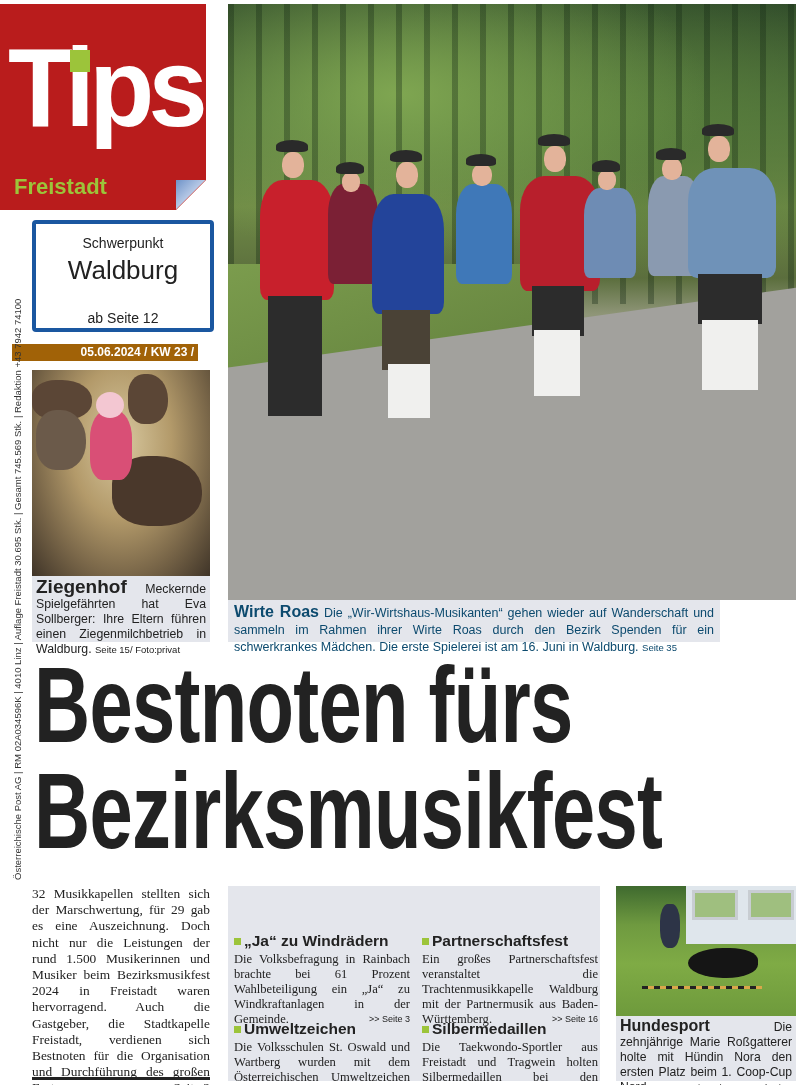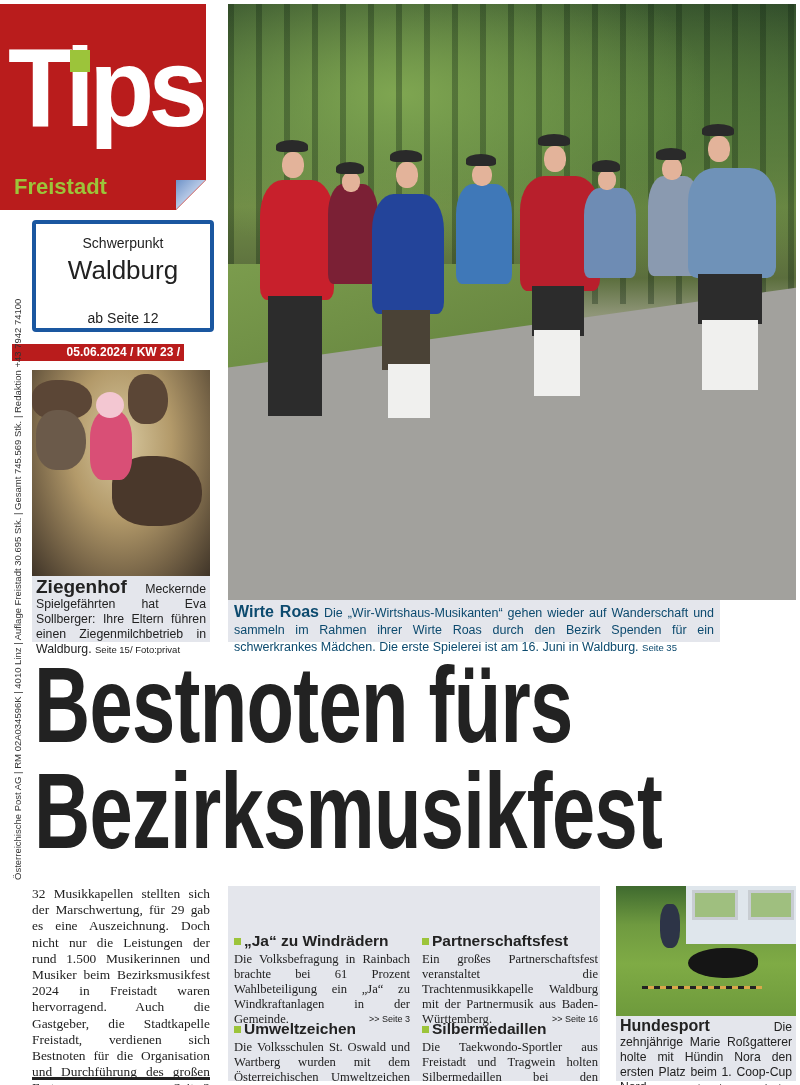--- a/index.html
+++ b/index.html
@@ -16,21 +16,21 @@
   .logo-curl { position:absolute; right:0; bottom:0; width:0; height:0; border-style:solid; border-width:0 0 30px 30px;
                border-color:transparent transparent #ffffff transparent; }
   .logo-curl2 { position:absolute; right:0; bottom:0; width:30px; height:30px;
                 background:linear-gradient(135deg, #6f93c8 0%, #b7c9e6 48%, transparent 50%); }
 
   .schwer { left:32px; top:220px; width:174px; height:104px; border:4px solid #1a57a0; border-radius:4px; background:#fff; text-align:center; }
   .schwer-kicker { margin-top:11px; font-size:14px; color:#222; }
   .schwer-title { margin-top:4px; font-size:26px; color:#222; }
   .schwer-sub { margin-top:24px; font-size:14px; color:#222; }
 
-  .datebar { left:12px; top:344px; width:172px; height:17px; background:#b91c1c; color:#fff; font-weight:bold; font-size:12px;
+  .datebar { left:12px; top:344px; width:186px; height:17px; background:#a16207; color:#fff; font-weight:bold; font-size:12px;
              text-align:right; line-height:17px; padding-right:4px; box-sizing:border-box; }
 
   .sidebar-imprint { left:0px; top:370px; width:24px; height:510px; }
   .sidebar-imprint span { position:absolute; left:12px; top:510px; transform-origin:left top; transform:rotate(-90deg);
                           white-space:nowrap; font-size:9.5px; color:#333; }
 
   
   .photo-goat { left:32px; top:370px; width:178px; height:206px; background:
       radial-gradient(ellipse at 50% 35%, #d8c9a0 0%, #b39a6a 40%, #7a6749 70%, #3f3428 100%); overflow:hidden; }
   .goat { position:absolute; background:#5b4636; border-radius:40% 50% 45% 40%; }

